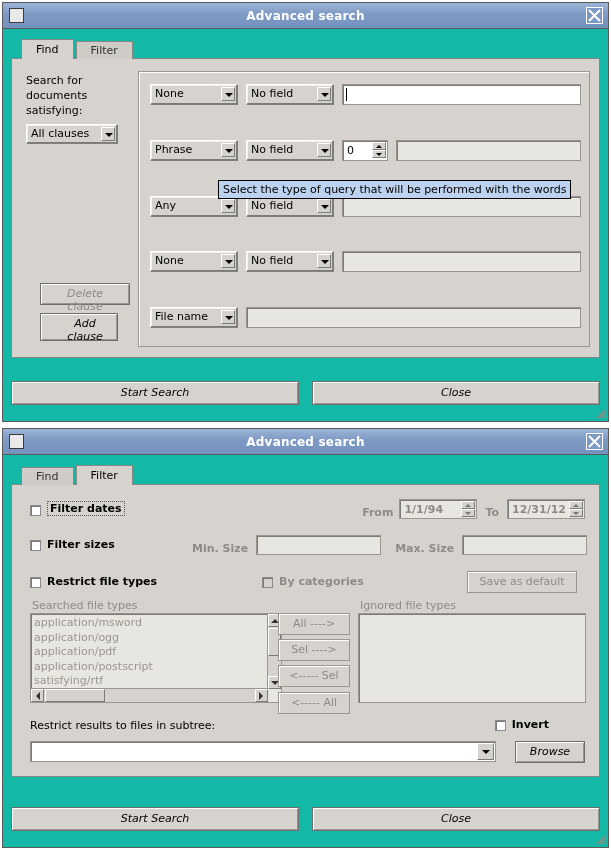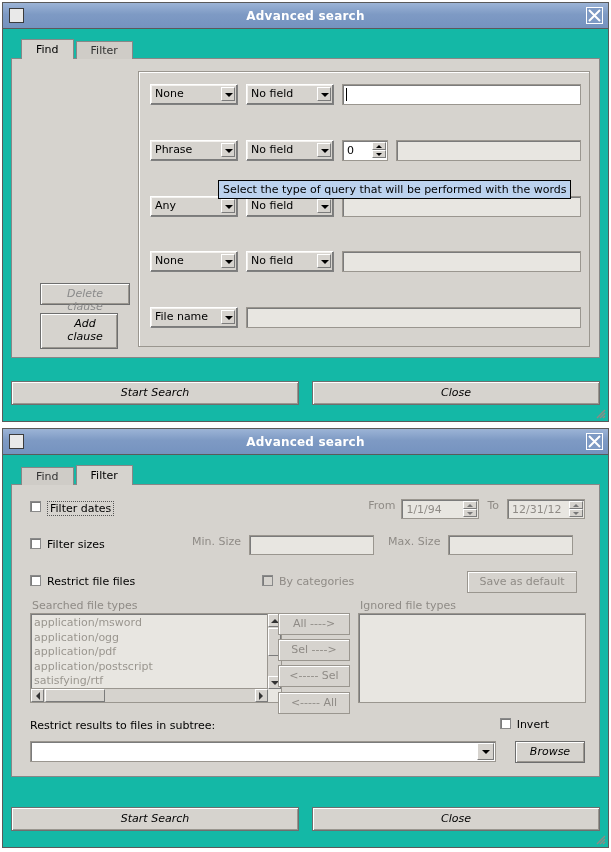--- a/index.html
+++ b/index.html
@@ -159,21 +159,21 @@
     font-family: "DejaVu Sans", sans-serif;
     padding: 3px 8px;
     cursor: pointer;
     box-sizing: border-box;
     text-align: center;
     color: #000;
     font-style: italic;
   }
   .btn.disabled { color: #8a8a8a; }
   #delete-clause-btn { position: absolute; left: 28px; top: 224px; width: 90px; height: 22px; }
-  #add-clause-btn    { position: absolute; left: 28px; top: 254px; width: 78px; height: 36px; padding-left: 20px; }
+  #add-clause-btn    { position: absolute; left: 28px; top: 254px; width: 78px; height: 28px; padding-left: 20px; }
 
   .clause-area {
     position: absolute;
     left: 126px; top: 12px;
     width: 452px; height: 276px;
     border: 1px solid #9a968f;
     box-shadow: inset 1px 1px 0 #ffffff;
     box-sizing: border-box;
   }
   .clause-row {
@@ -267,21 +267,21 @@
     display: inline-block;
     width: 11px; height: 11px;
     background: #ffffff;
     border: 1px solid #8a8a8a;
     box-shadow: inset 1px 1px 0 #7b7b7b;
     box-sizing: border-box;
     vertical-align: -1px;
     cursor: pointer;
   }
   .chk.grey { background: #d6d3ce; }
-  .row-abs { position: absolute; display: flex; align-items: flex-start; }
+  .row-abs { position: absolute; display: flex; align-items: flex-end; font-weight: bold; }
   .lbl-sm { font-size: 11px; }
   .lbl-dis { color: #8f8b86; }
   .lbl-focus {
     border: 1px dotted #555;
     padding: 0 2px;
   }
   .date-spin {
     position: relative;
     width: 78px; height: 20px;
     background: #e8e6e1;
@@ -412,20 +412,29 @@
   </div>
 
   <div class="win-body">
     <div class="tabstrip">
       <div class="tab">Find</div>
       <div class="tab inactive">Filter</div>
     </div>
 
     <div class="tabpanel" id="find-panel">
 
+      <div class="find-left">
+        <div class="lbl">Search for</div>
+        <div class="lbl">documents</div>
+        <div class="lbl">satisfying:</div>
+        <div class="combo" id="all-clauses-combo">
+          <span class="txt">All clauses</span>
+          <span class="arrowbox"></span>
+        </div>
+      </div>
 
       <div class="btn disabled" id="delete-clause-btn">Delete clause</div>
       <div class="btn" id="add-clause-btn">Add clause</div>
 
       <div class="clause-area">
 
         <div class="clause-row" style="top:12px;">
           <div class="combo kind">
             <span class="txt">None</span>
             <span class="arrowbox"></span>
@@ -569,21 +578,21 @@
           <span></span>
         </span>
         <span class="lbl-sm lbl-dis" style="margin-left:14px;">Max. Size</span>
         <span class="text-input grey" style="width:125px;height:20px;margin-left:8px;">
           <span></span>
         </span>
       </div>
 
       <div class="row-abs" style="left:18px; top:90px;">
         <span class="chk"></span>
-        <span class="lbl-sm" style="margin-left:6px;">Restrict file files</span>
+        <span class="lbl-sm" style="margin-left:6px;">Restrict file types</span>
       </div>
       <div class="row-abs" style="left:250px; top:90px;">
         <span class="chk grey"></span>
         <span class="lbl-sm lbl-dis" style="margin-left:6px;">By categories</span>
       </div>
       <div class="arrow-btn" style="position:absolute; right:22px; top:86px; width:110px; height:22px;">Save as default</div>
 
       <div style="position:absolute; left:20px; top:114px;" class="lbl-sm lbl-dis">Searched file types</div>
       <div class="listbox" style="position:absolute; left:18px; top:128px; width:252px; height:90px;">
         <div class="items">

